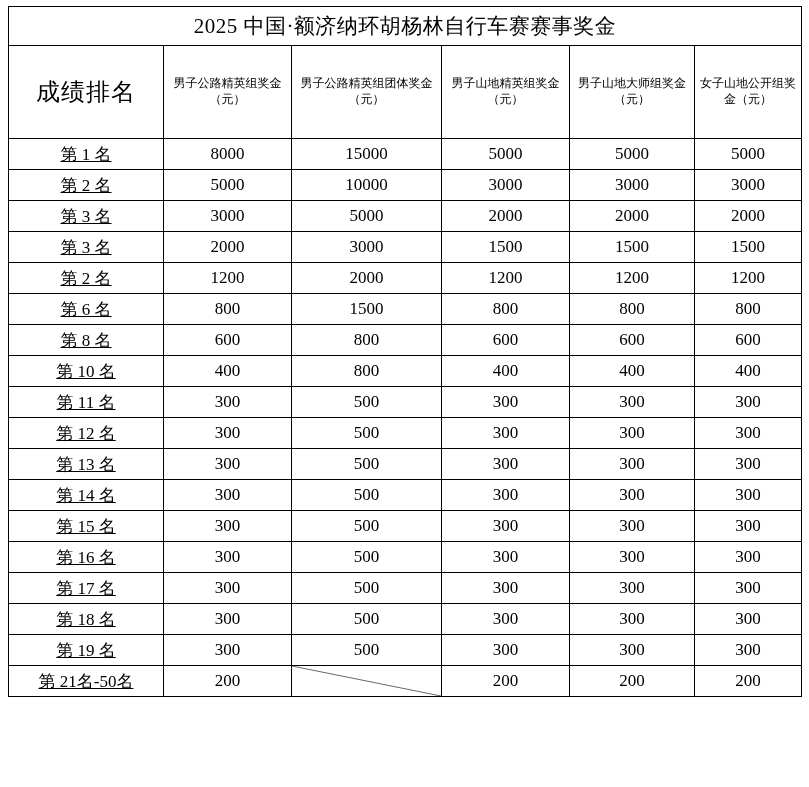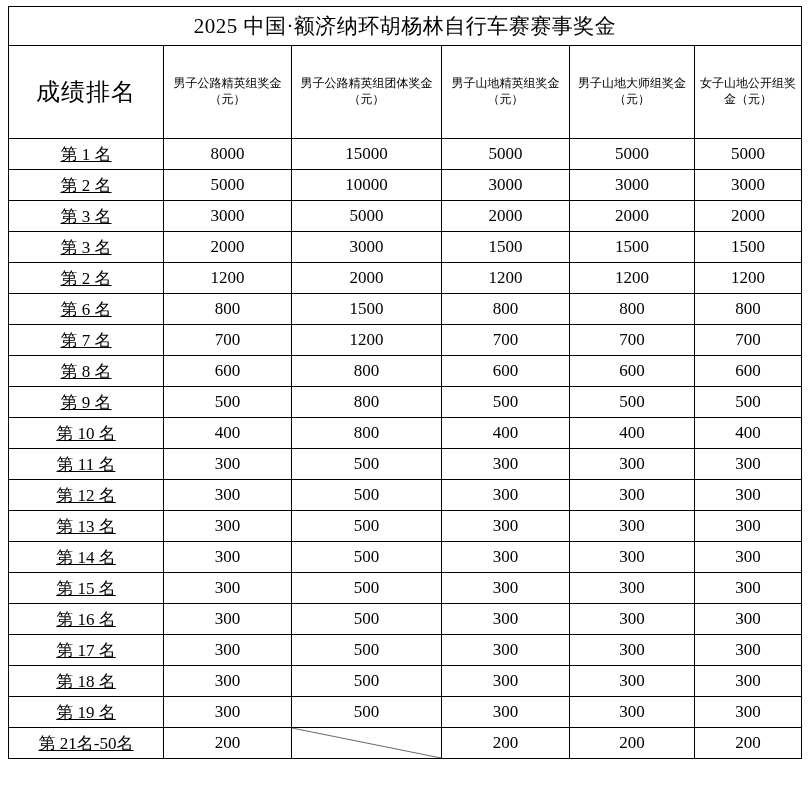--- a/index.html
+++ b/index.html
@@ -148,42 +148,26 @@
       </tr>
       <tr class="body-row">
         <td class="rank-cell">第 6 名</td>
         <td>800</td>
         <td>1500</td>
         <td>800</td>
         <td>800</td>
         <td>800</td>
       </tr>
       <tr class="body-row">
-        <td class="rank-cell">第 7 名</td>
-        <td>700</td>
-        <td>1200</td>
-        <td>700</td>
-        <td>700</td>
-        <td>700</td>
-      </tr>
-      <tr class="body-row">
         <td class="rank-cell">第 8 名</td>
         <td>600</td>
         <td>800</td>
         <td>600</td>
         <td>600</td>
         <td>600</td>
-      </tr>
-      <tr class="body-row">
-        <td class="rank-cell">第 9 名</td>
-        <td>500</td>
-        <td>800</td>
-        <td>500</td>
-        <td>500</td>
-        <td>500</td>
       </tr>
       <tr class="body-row">
         <td class="rank-cell">第 10 名</td>
         <td>400</td>
         <td>800</td>
         <td>400</td>
         <td>400</td>
         <td>400</td>
       </tr>
       <tr class="body-row">

